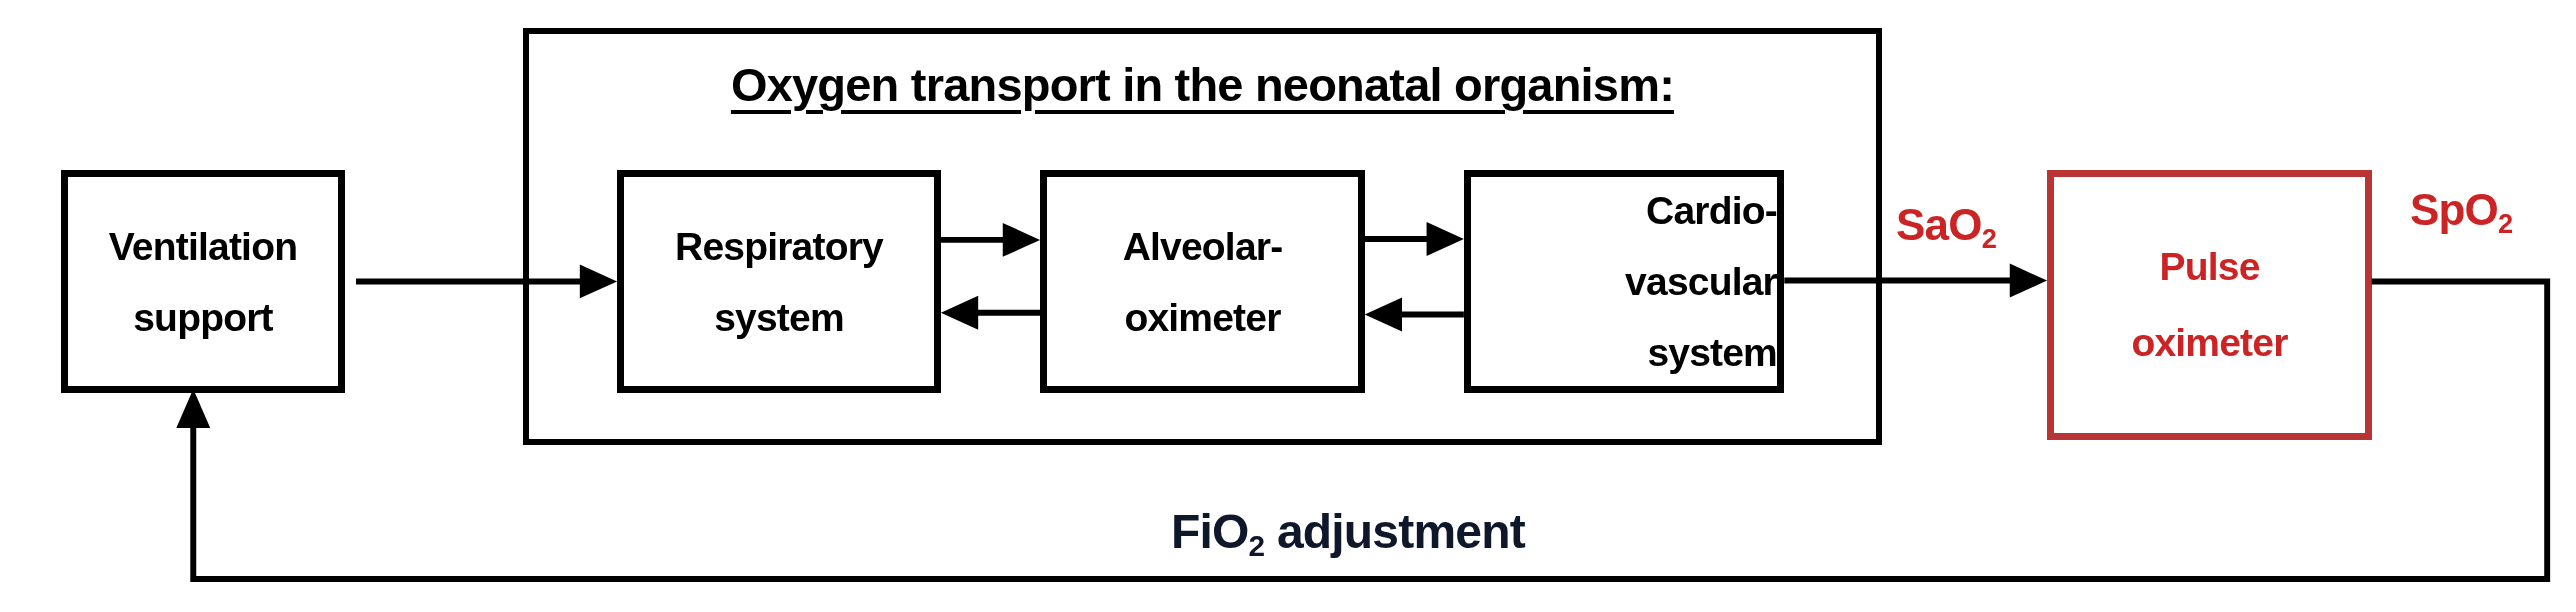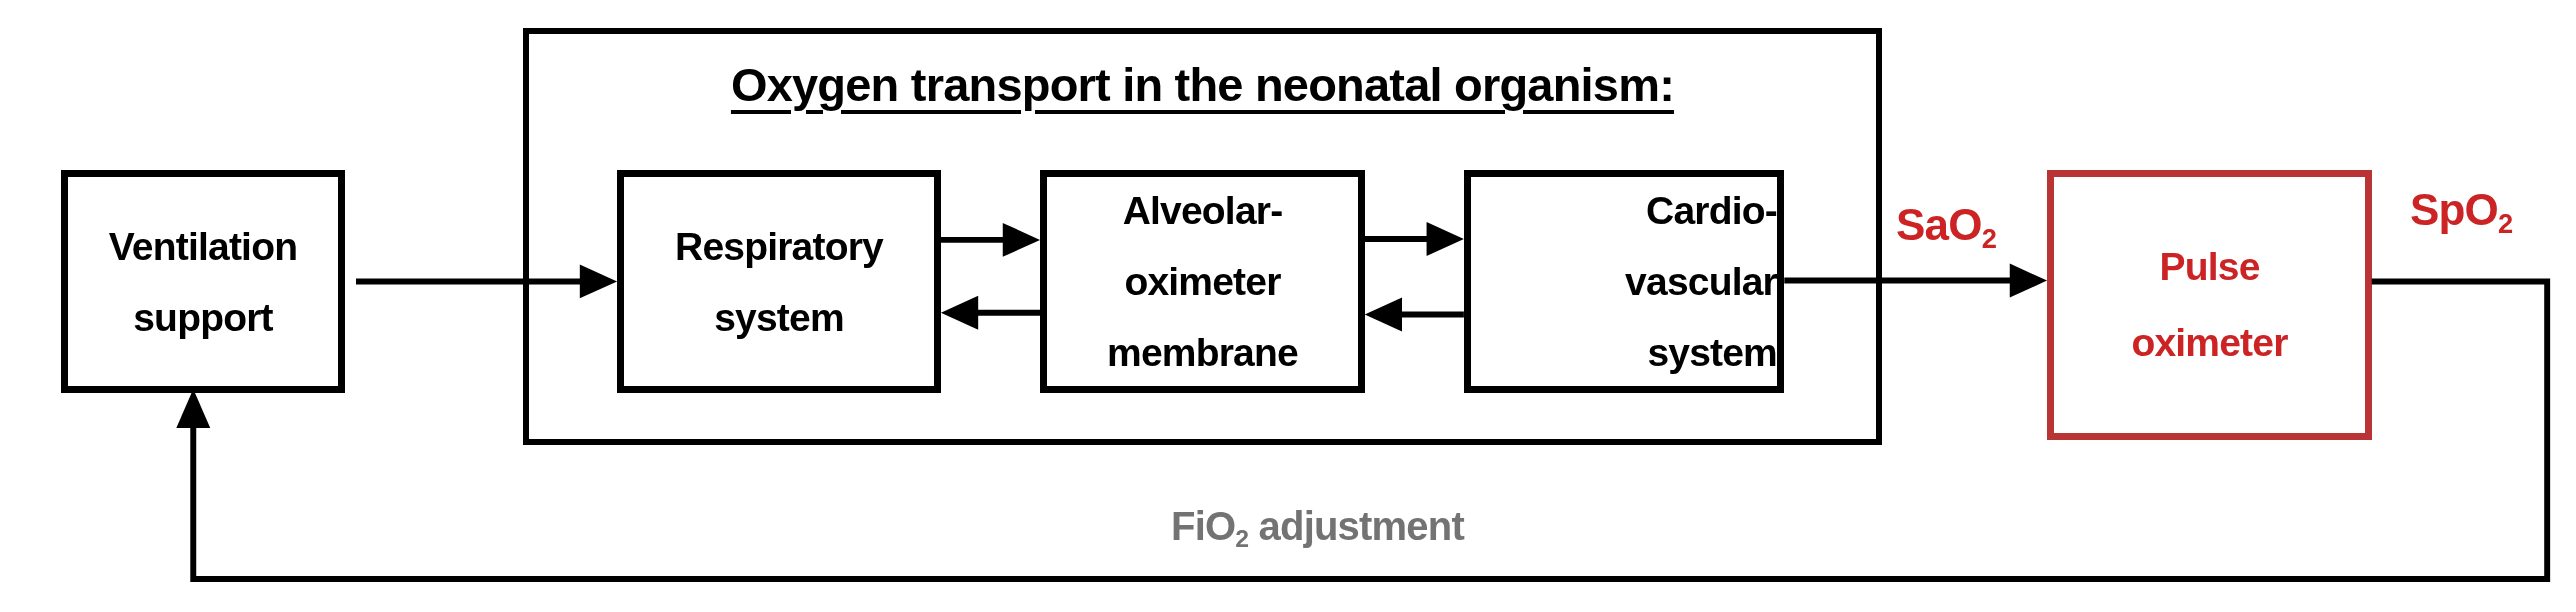--- a/index.html
+++ b/index.html
@@ -64,23 +64,23 @@
     color: #cc2424;
     z-index: 3;
     white-space: nowrap;
   }
   .sao2-label { left: 1896px; top: 176px; margin-top: 24px; }
   .spo2-label { left: 2410px; top: 185px; }
   .fio2-label {
     position: absolute;
     left: 1171px; top: 504px;
     font-weight: bold;
-    font-size: 40px;
+    font-size: 48px;
     letter-spacing: -0.8px;
-    color: #737373;
+    color: #0f172a;
     z-index: 3;
     white-space: nowrap;
   }
   sub { font-size: 0.62em; vertical-align: -0.28em; }
   .arrows-overlay {
     position: absolute;
     left: 0; top: 0;
     width: 2576px; height: 612px;
     z-index: 4;
     pointer-events: none;
@@ -105,21 +105,20 @@
   </div>
 
   <div class="box resp-box">
     <div>Respiratory</div>
     <div>system</div>
   </div>
 
   <div class="box alv-box">
     <div>Alveolar-</div>
     <div>oximeter</div>
-    <div>membrane</div>
   </div>
 
   <div class="box card-box">
     <div>Cardio-</div>
     <div>vascular</div>
     <div>system</div>
   </div>
 
   <div class="box pulse-box">
     <div>Pulse</div>

